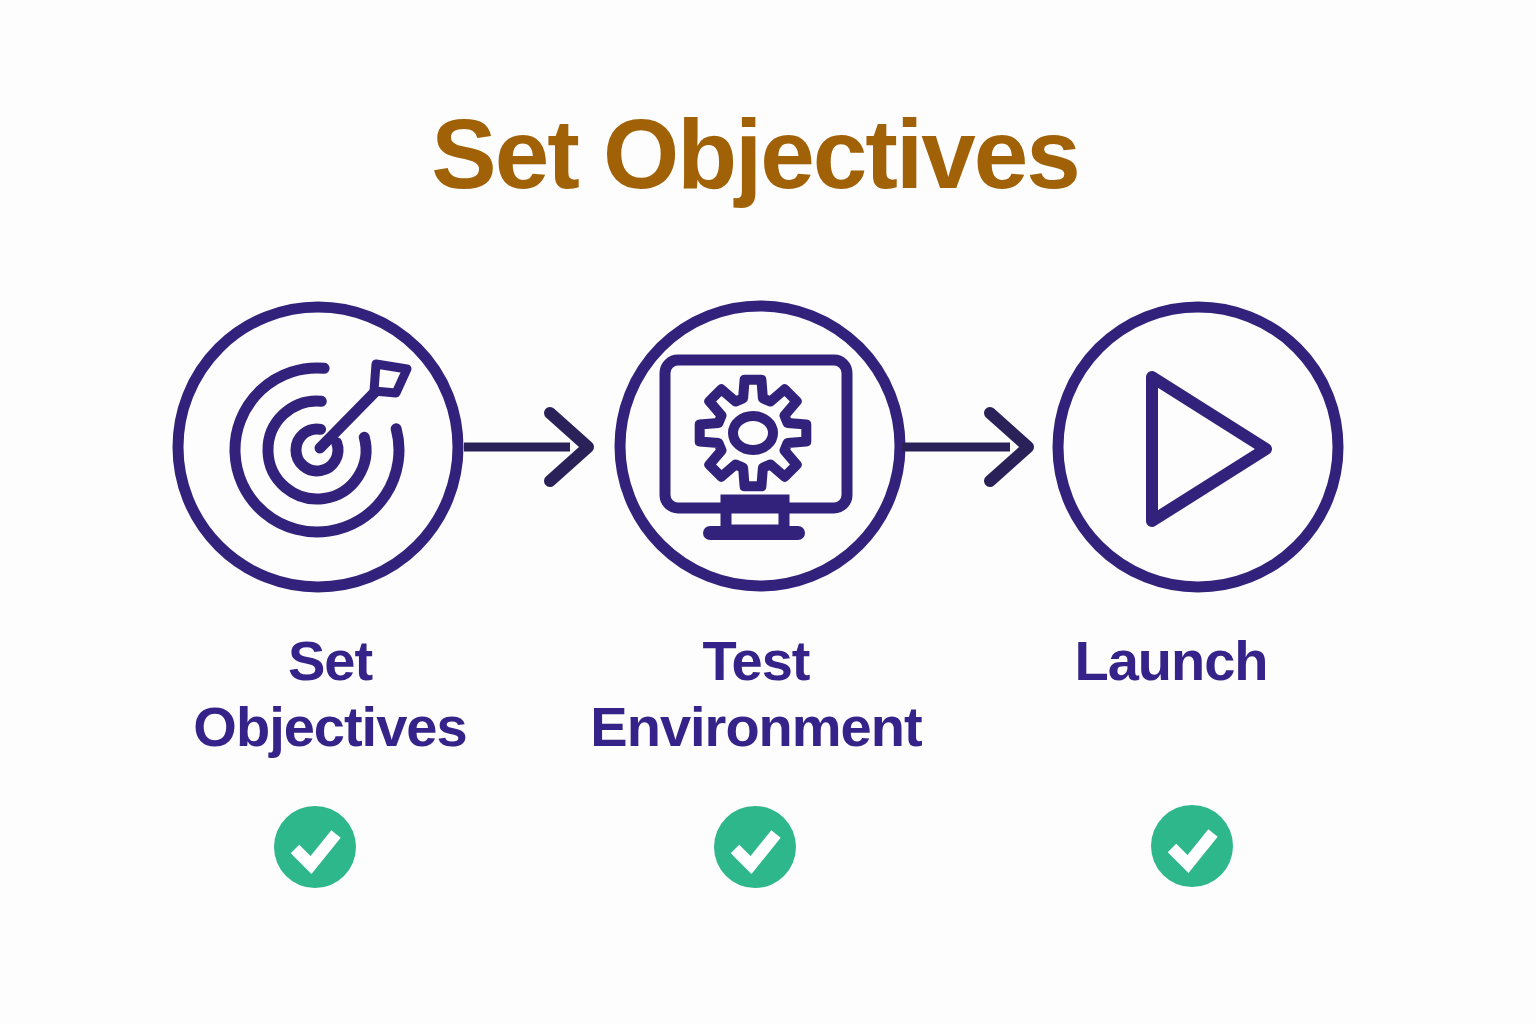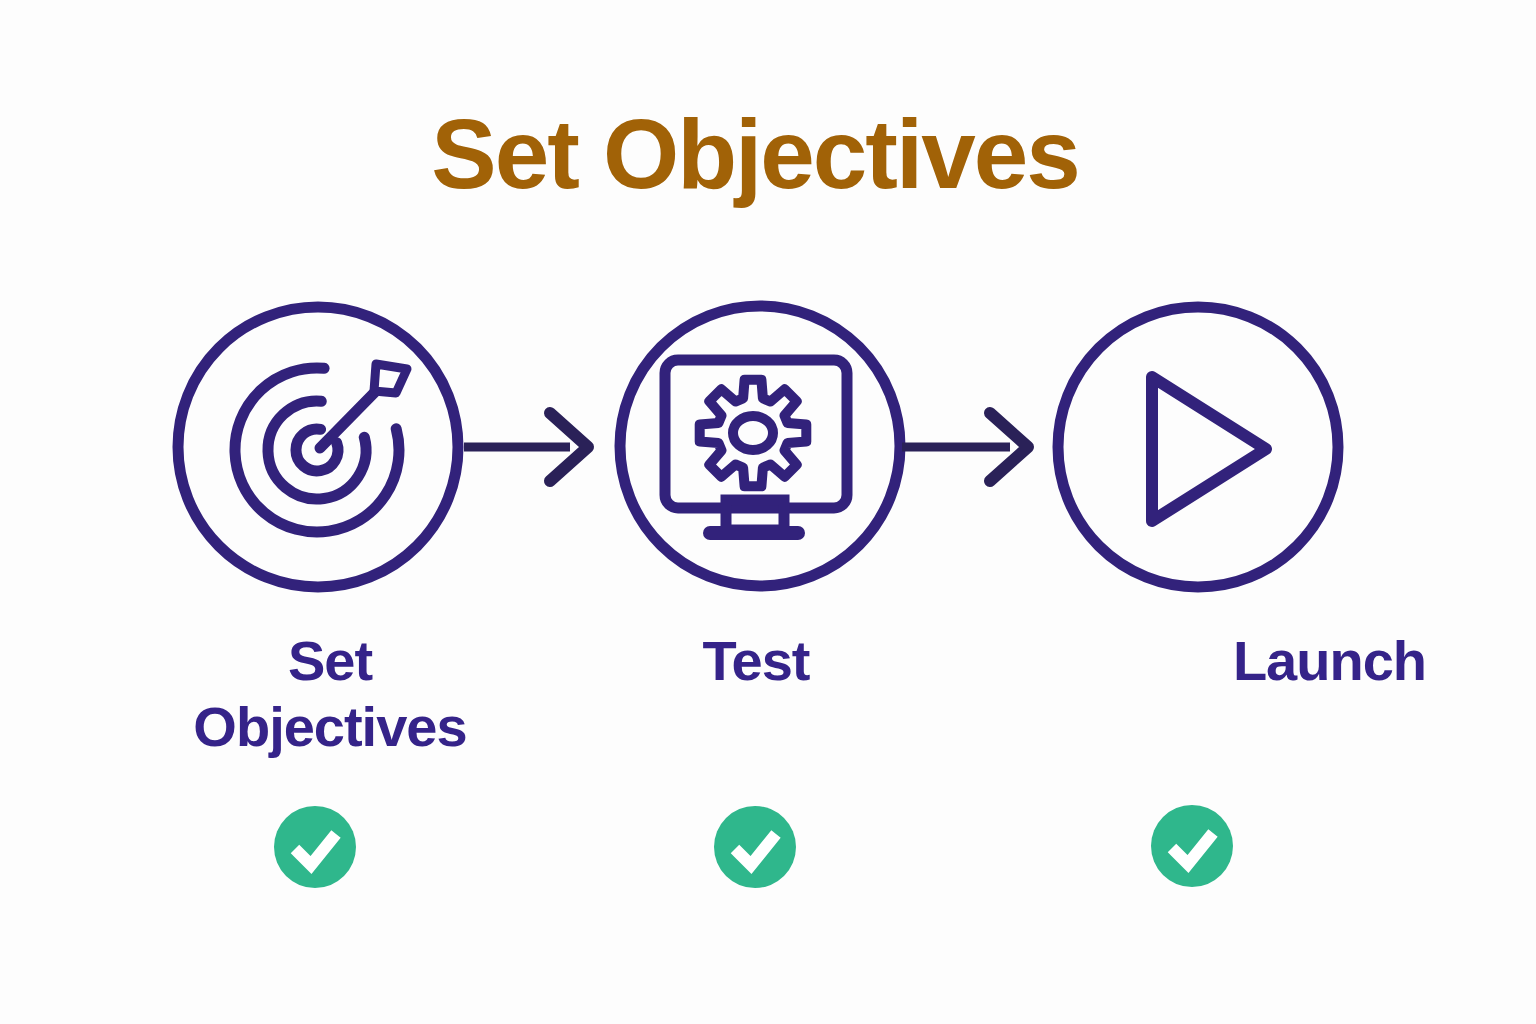--- a/index.html
+++ b/index.html
@@ -20,21 +20,21 @@
   .step-icon svg{display:block;}
   .arrow{position:absolute;}
   .step-label{
     position:absolute;top:628px;width:460px;
     text-align:center;
     font-size:56px;font-weight:700;letter-spacing:-1px;
     line-height:1.18;color:#352389;
   }
   .label-1{left:100px;}
   .label-2{left:526px;}
-  .label-3{left:966px;text-align:right;}
+  .label-3{left:941px;}
   .check-badge{
     position:absolute;width:82px;height:82px;border-radius:50%;
     background:#2fb78c;
     display:flex;align-items:center;justify-content:center;
   }
   .check-1{left:274px;top:806px;}
   .check-2{left:714px;top:806px;}
   .check-3{left:1151px;top:805px;}
   .stroke{fill:none;stroke:#32227b;stroke-width:11;}
   .round{stroke-linecap:round;stroke-linejoin:round;}
@@ -90,20 +90,21 @@
       <path d="M102,78 L216,150 L102,222 Z" fill="none" stroke="#32227b" stroke-width="12" stroke-linejoin="round"></path>
     </svg>
   </div>
 
   <div class="step-label label-1">
     <div>Set</div>
     <div>Objectives</div>
   </div>
   <div class="step-label label-2">
     <div>Test</div>
+    <div>Environment</div>
   </div>
   <div class="step-label label-3">
     <div>Launch</div>
   </div>
 
   <div class="check-badge check-1">
     <svg width="82" height="82" viewBox="0 0 82 82">
       <path d="M21,43 L37,59 L62,28" stroke="#ffffff" stroke-width="12" fill="none"></path>
     </svg>
   </div>

